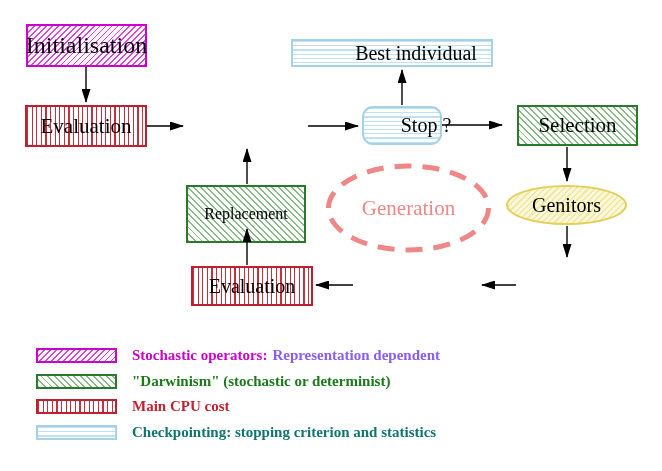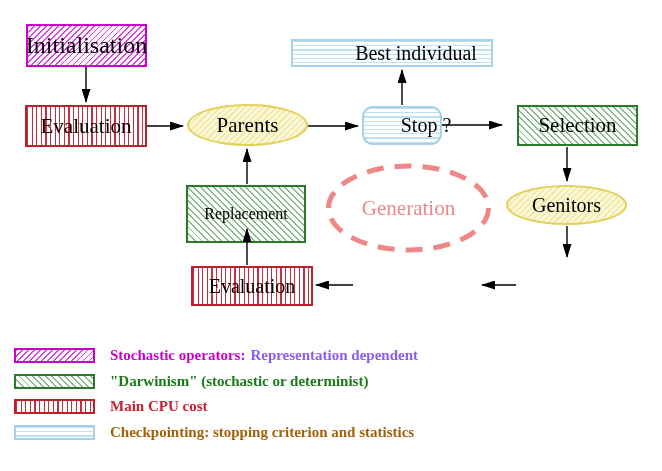--- a/index.html
+++ b/index.html
@@ -20,49 +20,46 @@
   .h-yellow{border:2px solid #e3cf5a;background:repeating-linear-gradient(135deg,#f2e89e 0 1.6px,#fbf7dc 1.6px 4.4px);}
   .ellipse{border-radius:50%;}
   .rounded{border-radius:11px;}
   #connectors{position:absolute;left:0;top:0;width:662px;height:471px;pointer-events:none;z-index:3;}
   
   #gen-node{border:none;background:none;color:#ef8787;}
   #gen-node svg{position:absolute;left:0;top:0;}
   
   .two-line{font-size:13.5px;line-height:1.3;white-space:nowrap;}
   
-  .legend-row{position:absolute;left:14px;display:flex;align-items:center;height:18px;}
+  .legend-row{position:absolute;left:36px;display:flex;align-items:center;height:18px;}
   .swatch{width:81px;height:15px;box-sizing:border-box;margin-right:15px;flex:0 0 auto;}
   .legend-text{font-weight:bold;font-size:15px;white-space:pre;}
   .t-magenta{color:#cc00cc}
   .t-gold{color:#8b5cf6;margin-left:5px}
   .t-green{color:#1a7a1a}
   .t-red{color:#c42233}
-  .t-blue{color:#a16207}
+  .t-blue{color:#0f766e}
 </style>
 </head>
 <body>
 
 <div id="canvas">
 
   <div class="node h-magenta" style="left:26px;top:24px;width:121px;height:43px;font-size:24px;">
     <span class="lbl">Initialisation</span>
   </div>
 
   <div class="node h-red" style="left:25px;top:105px;width:122px;height:42px;font-size:21px;">
     <span class="lbl">Evaluation</span>
   </div>
 
   <div class="node h-blue" style="left:291px;top:39px;width:202px;height:28px;font-size:20px;">
     <span class="lbl">Best individual</span>
   </div>
 
-  <div class="node h-yellow ellipse" style="left:187px;top:104px;width:121px;height:42px;font-size:21px;">
-    <span class="lbl">Parents</span>
-  </div>
 
   <div class="node h-blue rounded" style="left:362px;top:106px;width:80px;height:39px;font-size:20px;">
     <span class="lbl">Stop ?</span>
   </div>
 
   <div class="node h-green" style="left:506px;top:105px;width:121px;height:41px;font-size:21px;margin-left:11px;">
     <span class="lbl">Selection</span>
   </div>
 
   <div class="node h-green" style="left:186px;top:185px;width:120px;height:58px;font-size:16px;">

